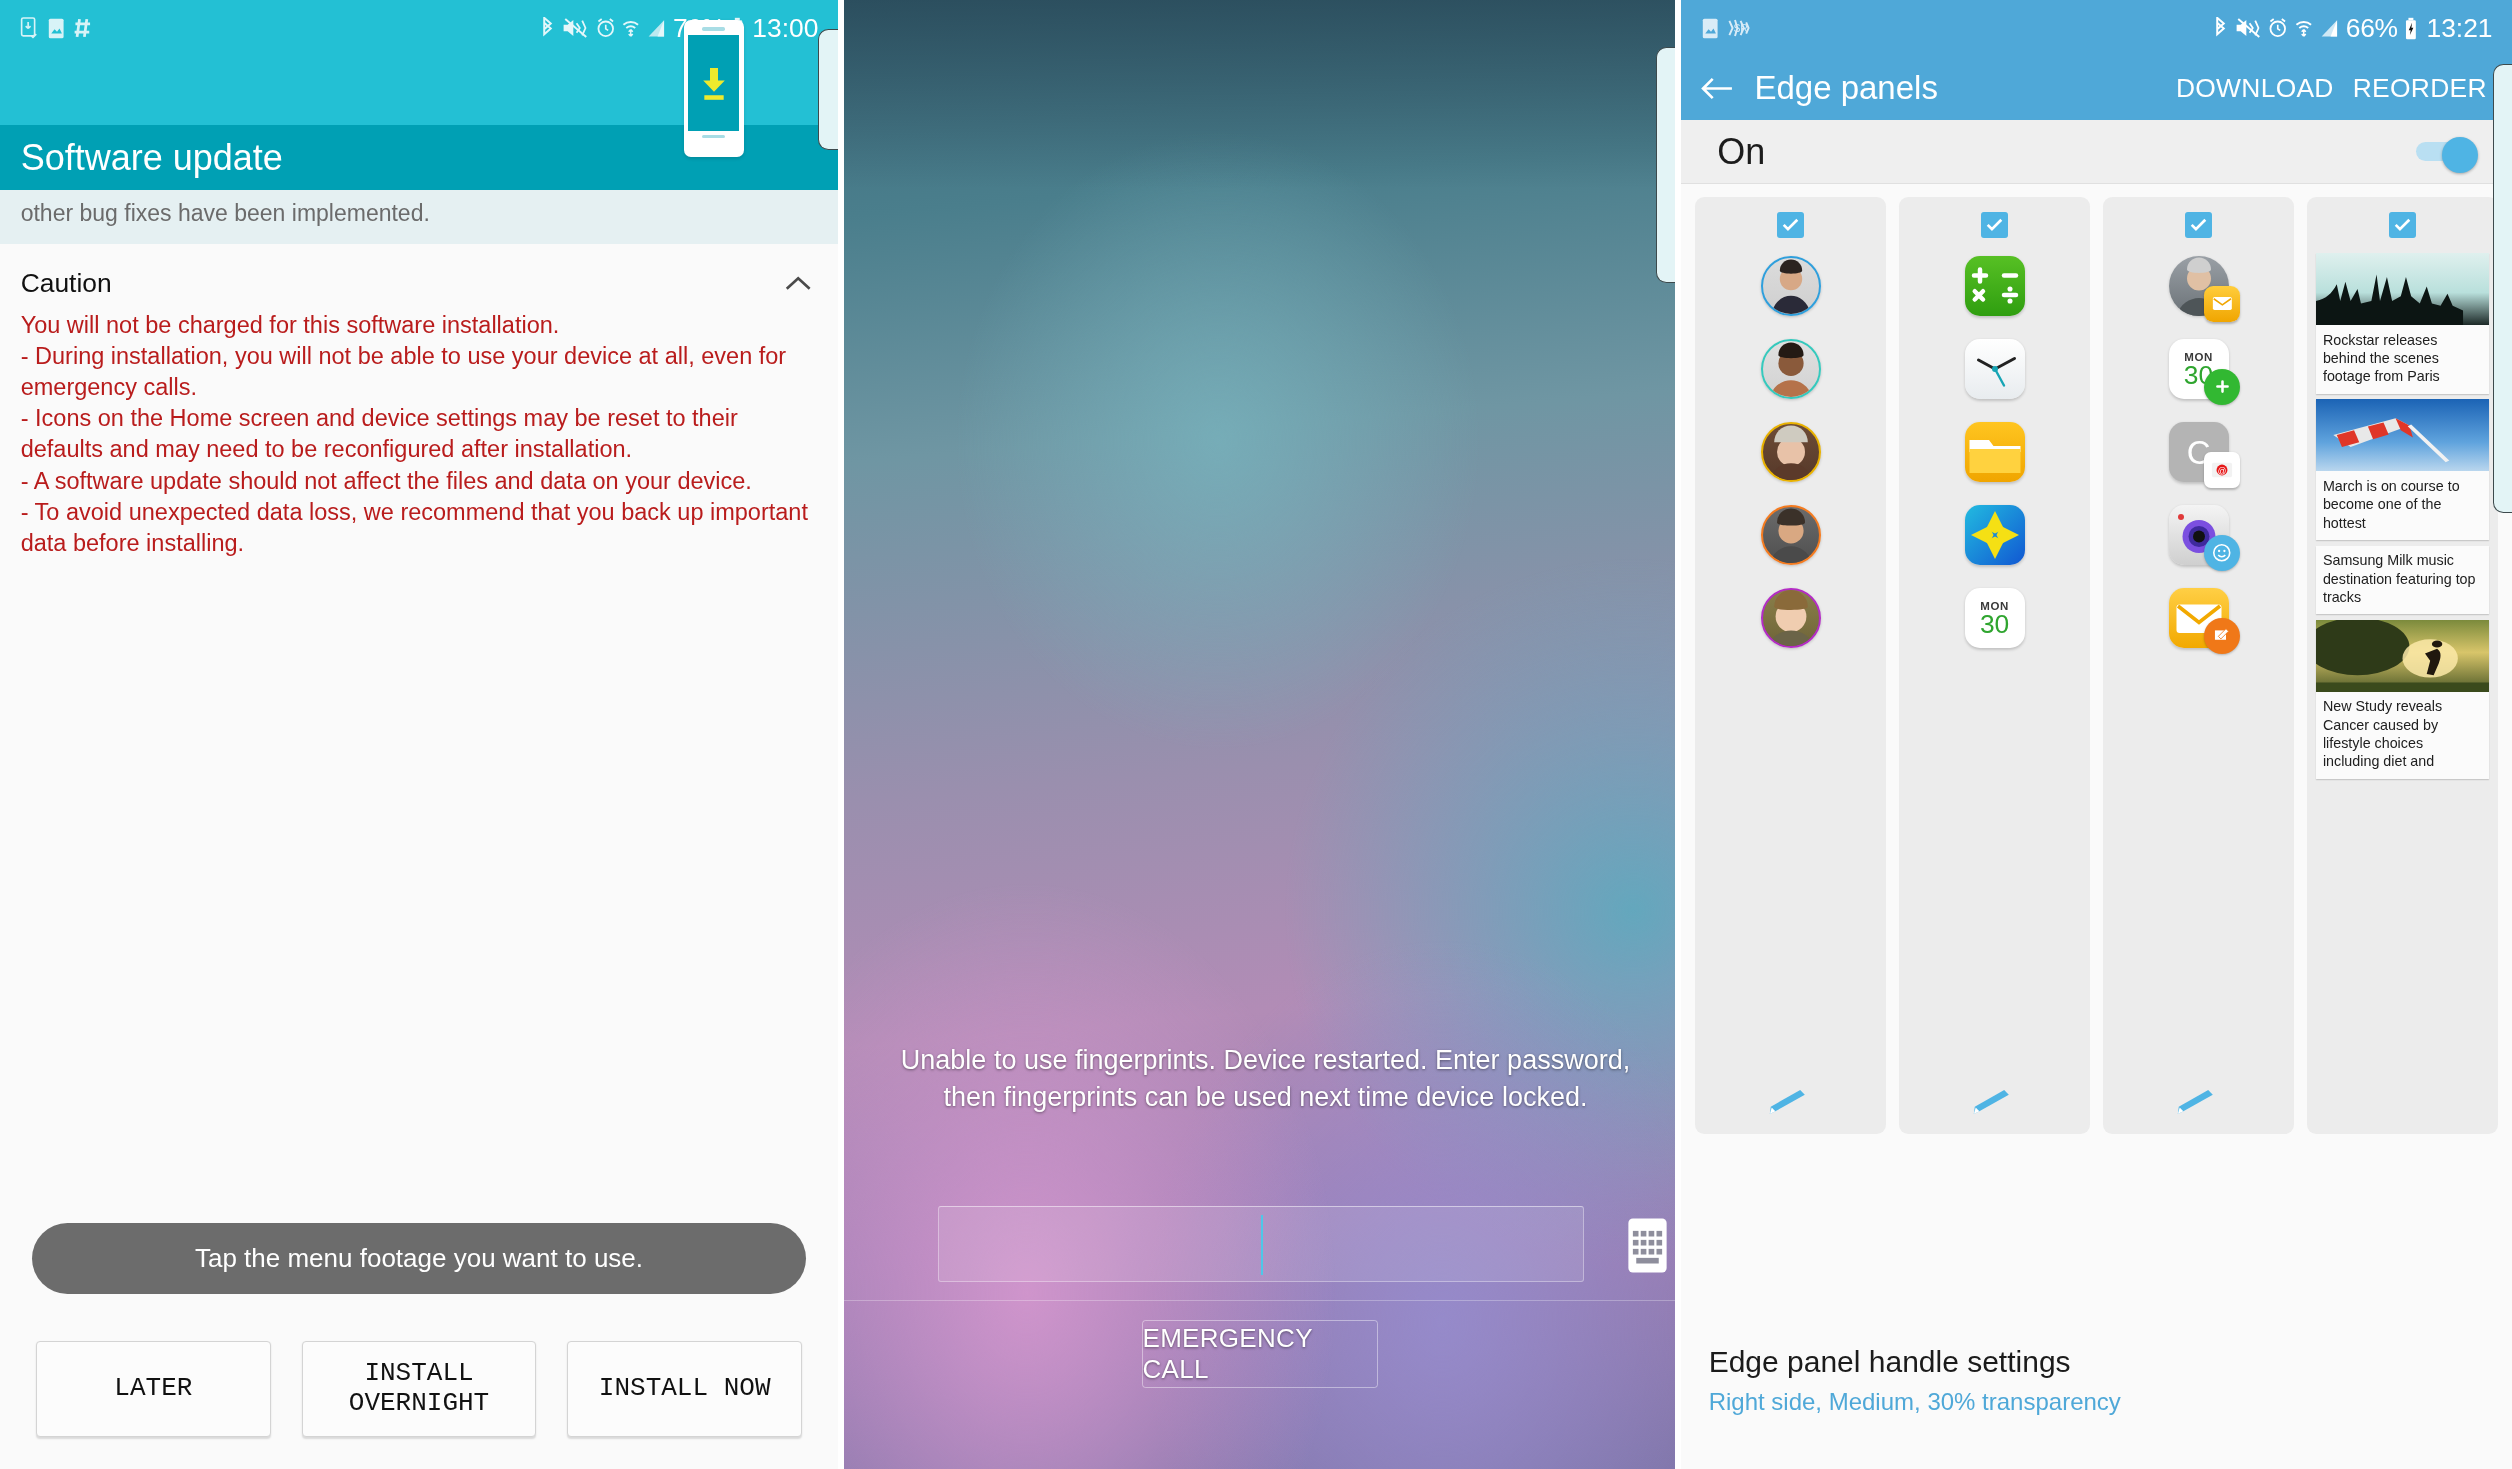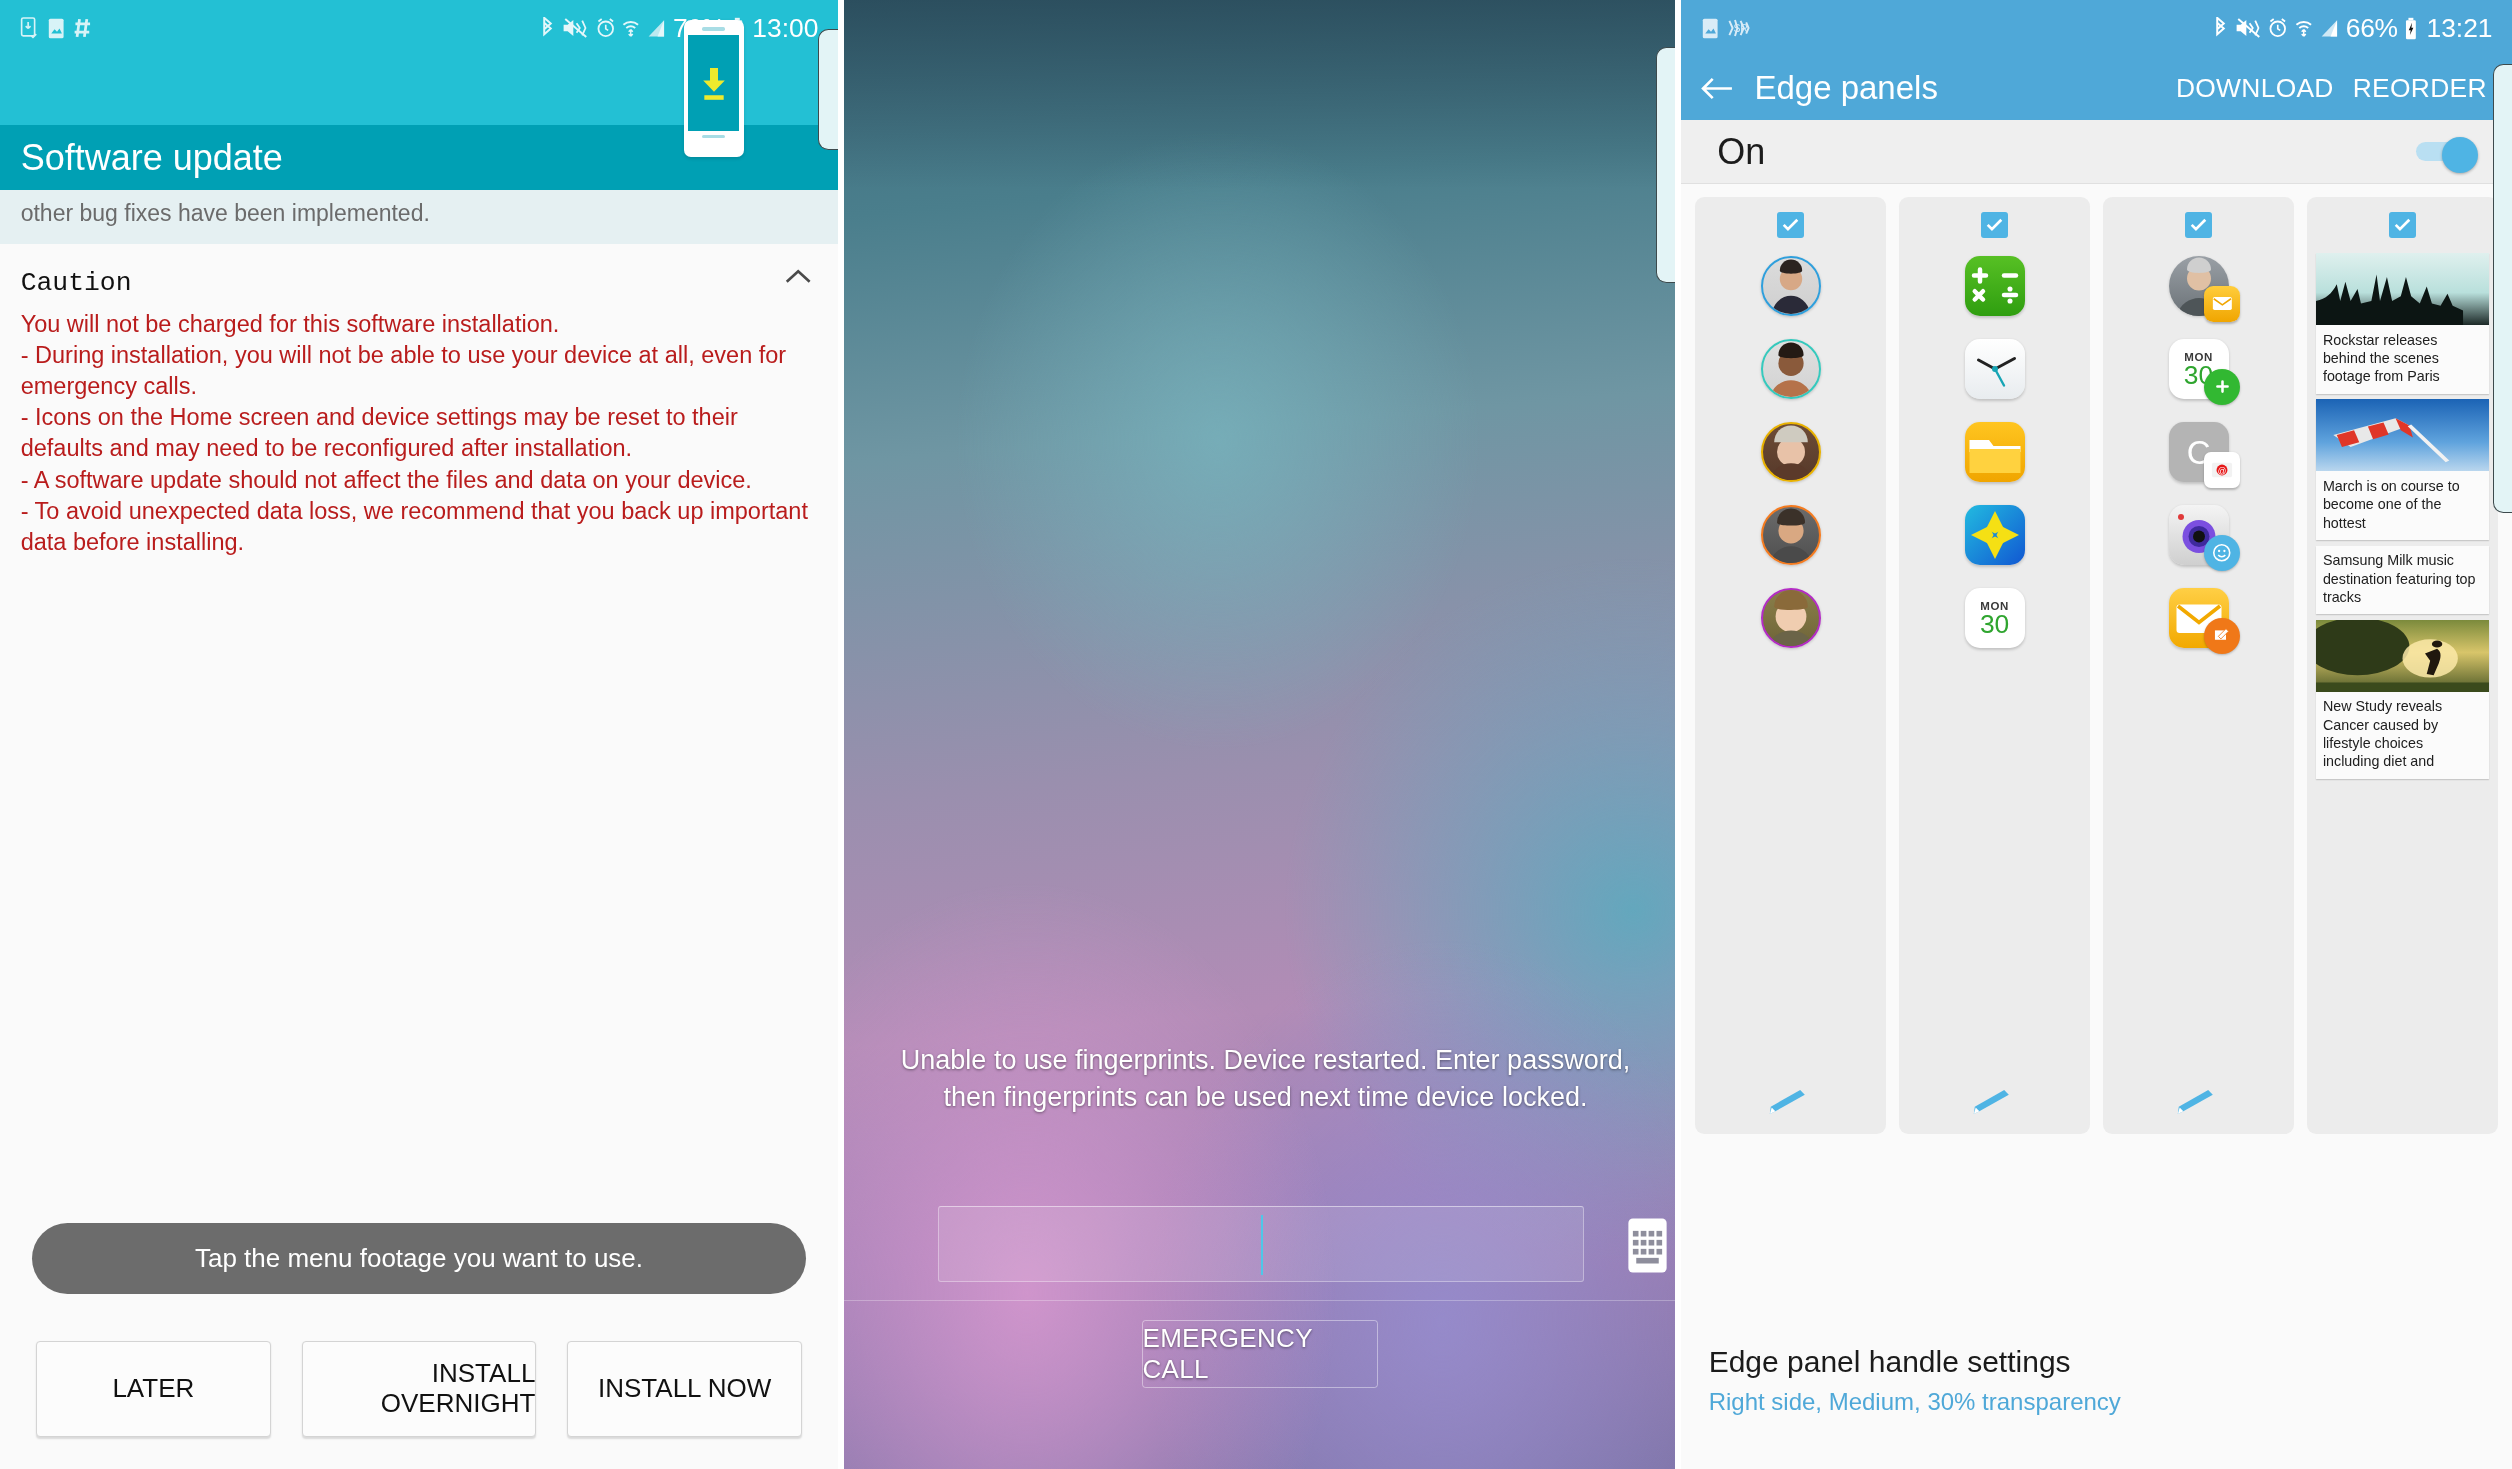--- a/index.html
+++ b/index.html
@@ -58,21 +58,21 @@
   .p1-titlebar {
     background: #00a0b4; height: 65px; display: flex; align-items: center;
     padding-left: 20.7px; color: #ffffff;
   }
   .p1-title { font-size: 36px; font-weight: 400; }
   .p1-scrollnote {
     background: #e5f0f2; color: #6b6b6b; font-size: 23px;
     padding: 9.2px 20.7px 16px; line-height: 1.25;
   }
   .p1-caution-head {
-    display: flex; padding: 24px 20.7px 6.9px; font-family: Liberation Mono, monospace;
+    display: flex; align-items: center; padding: 24px 20.7px 6.9px;
   }
   .p1-caution-title { font-size: 26.4px; color: #111; }
   .chev { margin-left: auto; margin-right: 5.7px; }
   .p1-body {
     padding: 4.6px 20.7px 0; color: #b91c1c; font-size: 23.5px; line-height: 1.32;
     white-space: pre-line;
   }
   .p1-toast {
     position: absolute; left: 32px; top: 1223px;
     width: 774px; height: 71px; border-radius: 36px;
@@ -81,23 +81,24 @@
     color: #ffffff; font-size: 26px;
   }
   .p1-buttons {
     position: absolute; left: 0; bottom: 0; width: 838px; height: 161px;
     background: #fafafa; display: flex; align-items: center;
     padding: 0 36px; gap: 31px;
   }
   .btn {
     background: #fcfcfc; border: 0.6px solid #d4d4d4; border-radius: 4px;
     flex: 1; height: 96px; display: flex; align-items: center;
-    justify-content: center; text-align: right;
+    justify-content: center; text-align: center;
     font-size: 26px; color: #111; line-height: 1.12;
     box-shadow: 0 1.1px 1.7px rgba(0,0,0,.13);
+    font-family: Liberation Mono, monospace;
   }
 
   
   .p2-wall {
     position: absolute; inset: 0;
     background:
       radial-gradient(ellipse 60% 45% at 22% 88%, rgba(210,150,205,.95) 0%, rgba(210,150,205,0) 62%),
       radial-gradient(ellipse 55% 40% at 72% 90%, rgba(150,140,205,.9) 0%, rgba(150,140,205,0) 65%),
       radial-gradient(ellipse 70% 40% at 95% 62%, rgba(92,170,190,.9) 0%, rgba(92,170,190,0) 60%),
       radial-gradient(ellipse 45% 30% at 45% 30%, rgba(120,180,190,.75) 0%, rgba(120,180,190,0) 70%),

